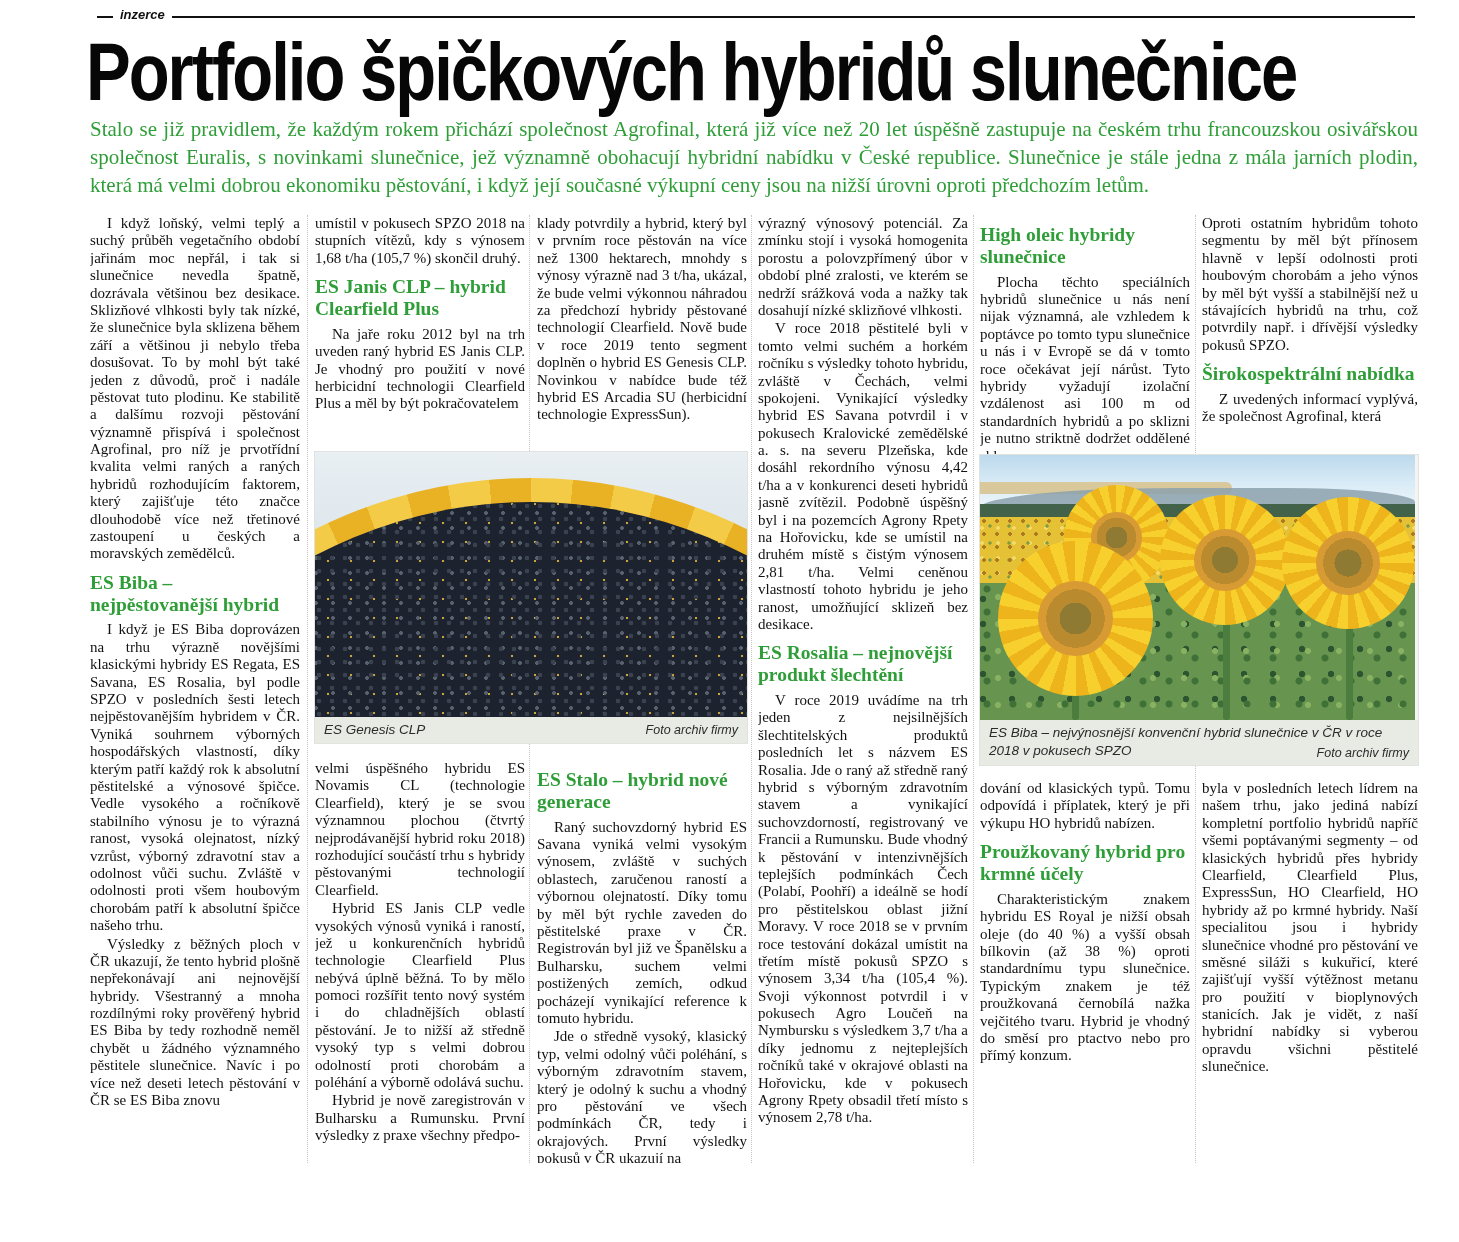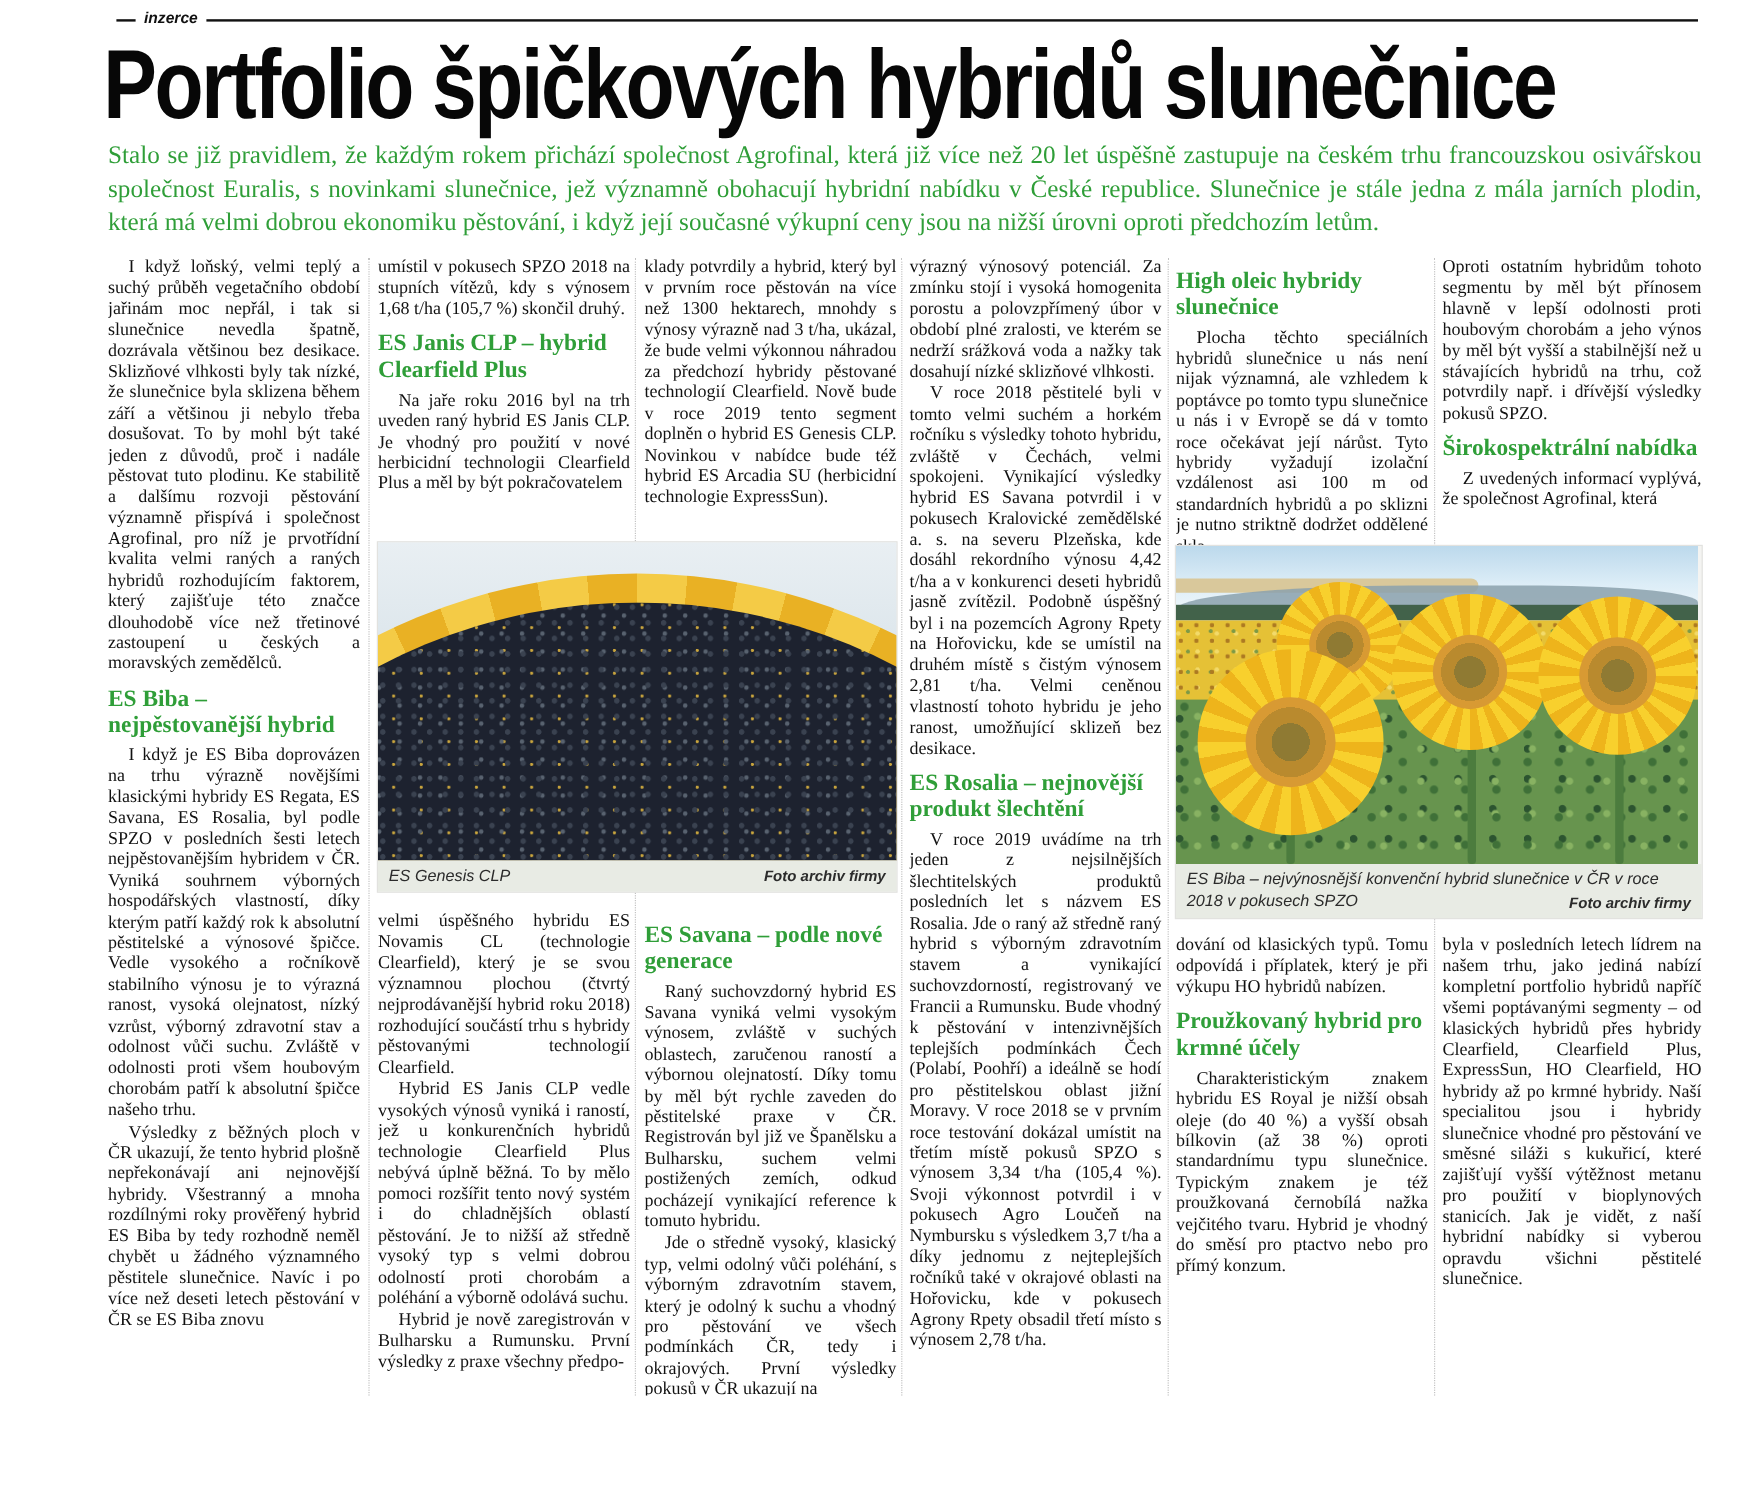--- a/index.html
+++ b/index.html
@@ -30,21 +30,21 @@
   .col p.ind { text-indent:17px; }
   .subhead { font-family:"Liberation Serif", serif; font-weight:bold; color:#2f9e38;
              font-size:19.5px; line-height:1.12; margin:9px 0 6px 0; text-align:left; }
   .divider { position:absolute; top:0; bottom:0; border-left:1px dotted #c3c3c3; }
 
   
   .photo { position:absolute; background:#f4f4f2; box-shadow:0 0 0 1px #e2e2df; }
   .photo-img { position:relative; overflow:hidden; }
   .caption { position:relative; background:#e8ebe4; font-family:"Liberation Sans", sans-serif;
              font-style:italic; font-size:13.5px; color:#2b2b2b; padding:4px 21px 4px 9px; line-height:1.3; }
-  .caption .credit { position:absolute; right:9px; bottom:4px; font-size:12.5px; font-weight:bold; color:#2b2b2b; }
+  .caption .credit { position:absolute; right:9px; bottom:4px; font-size:12.5px; font-weight:normal; color:#2b2b2b; }
 
   
   .p1-img { width:432px; height:265px; background:linear-gradient(180deg,#e9eff3 0%,#d8e3e9 45%,#cfd9df 100%); }
   .p1-petals { position:absolute; width:960px; height:960px; left:-264px; top:26px; border-radius:50%;
                background:repeating-conic-gradient(#f4cb46 0deg 5deg, #e9b124 5deg 10deg); }
   .p1-disk { position:absolute; width:924px; height:924px; left:-246px; top:50px; border-radius:50%;
              background-color:#1d222f;
              background-image:
                radial-gradient(circle at 50% 100%, rgba(224,180,62,.55), rgba(224,180,62,0) 30%),
                radial-gradient(circle at 3px 4px, #3a4250 2px, transparent 2.6px),
@@ -104,33 +104,33 @@
     <div class="col" style="left:0; top:0; width:210px; height:948px">
         <p class="ind">I když loňský, velmi teplý a suchý průběh vegetačního období jařinám moc nepřál, i tak si slunečnice nevedla špatně, dozrávala většinou bez desikace. Sklizňové vlhkosti byly tak nízké, že slunečnice byla sklizena během září a většinou ji nebylo třeba dosušovat. To by mohl být také jeden z důvodů, proč i nadále pěstovat tuto plodinu. Ke stabilitě a dalšímu rozvoji pěstování významně přispívá i společnost Agrofinal, pro níž je prvotřídní kvalita velmi raných a raných hybridů rozhodujícím faktorem, který zajišťuje této značce dlouhodobě více než třetinové zastoupení u českých a moravských zemědělců.</p>
         <h3 class="subhead">ES Biba – nejpěstovanější hybrid</h3>
         <p class="ind">I když je ES Biba doprovázen na trhu výrazně novějšími klasickými hybridy ES Regata, ES Savana, ES Rosalia, byl podle SPZO v posledních šesti letech nejpěstovanějším hybridem v ČR. Vyniká souhrnem výborných hospodářských vlastností, díky kterým patří každý rok k absolutní pěstitelské a výnosové špičce. Vedle vysokého a ročníkově stabilního výnosu je to výrazná ranost, vysoká olejnatost, nízký vzrůst, výborný zdravotní stav a odolnost vůči suchu. Zvláště v odolnosti proti všem houbovým chorobám patří k absolutní špičce našeho trhu.</p>
         <p class="ind">Výsledky z běžných ploch v ČR ukazují, že tento hybrid plošně nepřekonávají ani nejnovější hybridy. Všestranný a mnoha rozdílnými roky prověřený hybrid ES Biba by tedy rozhodně neměl chybět u žádného významného pěstitele slunečnice. Navíc i po více než deseti letech pěstování v ČR se ES Biba znovu</p>
       </div>
 
     <div class="col" style="left:225px; top:0; width:210px; height:240px">
         <p class="">umístil v pokusech SPZO 2018 na stupních vítězů, kdy s výnosem 1,68 t/ha (105,7 %) skončil druhý.</p>
         <h3 class="subhead">ES Janis CLP – hybrid Clearfield Plus</h3>
-        <p class="ind">Na jaře roku 2016 byl na trh uveden raný hybrid ES Janis CLP. Je vhodný pro použití v nové herbicidní technologii Clearfield Plus a měl by být pokračovatelem</p>
+        <p class="ind">Na jaře roku 2012 byl na trh uveden raný hybrid ES Janis CLP. Je vhodný pro použití v nové herbicidní technologii Clearfield Plus a měl by být pokračovatelem</p>
       </div>
     <div class="col" style="left:225px; top:545px; width:210px; height:403px">
         <p class="">velmi úspěšného hybridu ES Novamis CL (technologie Clearfield), který je se svou významnou plochou (čtvrtý nejprodávanější hybrid roku 2018) rozhodující součástí trhu s hybridy pěstovanými technologií Clearfield.</p>
         <p class="ind">Hybrid ES Janis CLP vedle vysokých výnosů vyniká i raností, jež u konkurenčních hybridů technologie Clearfield Plus nebývá úplně běžná. To by mělo pomoci rozšířit tento nový systém i do chladnějších oblastí pěstování. Je to nižší až středně vysoký typ s velmi dobrou odolností proti chorobám a poléhání a výborně odolává suchu.</p>
         <p class="ind">Hybrid je nově zaregistrován v Bulharsku a Rumunsku. První výsledky z praxe všechny předpo-</p>
       </div>
 
     <div class="col" style="left:447px; top:0; width:210px; height:240px">
         <p class="">klady potvrdily a hybrid, který byl v prvním roce pěstován na více než 1300 hektarech, mnohdy s výnosy výrazně nad 3 t/ha, ukázal, že bude velmi výkonnou náhradou za předchozí hybridy pěstované technologií Clearfield. Nově bude v roce 2019 tento segment doplněn o hybrid ES Genesis CLP. Novinkou v nabídce bude též hybrid ES Arcadia SU (herbicidní technologie ExpressSun).</p>
       </div>
     <div class="col" style="left:447px; top:545px; width:210px; height:403px">
-        <h3 class="subhead">ES Savana – podle nové generace</h3>
+        <h3 class="subhead">ES Stalo – hybrid nové generace</h3>
         <p class="ind">Raný suchovzdorný hybrid ES Savana vyniká velmi vysokým výnosem, zvláště v suchých oblastech, zaručenou raností a výbornou olejnatostí. Díky tomu by měl být rychle zaveden do pěstitelské praxe v ČR. Registrován byl již ve Španělsku a Bulharsku, suchem velmi postižených zemích, odkud pocházejí vynikající reference k tomuto hybridu.</p>
         <p class="ind">Jde o středně vysoký, klasický typ, velmi odolný vůči poléhání, s výborným zdravotním stavem, který je odolný k suchu a vhodný pro pěstování ve všech podmínkách ČR, tedy i okrajových. První výsledky pokusů v ČR ukazují na</p>
       </div>
 
     <div class="col" style="left:668px; top:0; width:210px; height:948px">
         <p class="">výrazný výnosový potenciál. Za zmínku stojí i vysoká homogenita porostu a polovzpřímený úbor v období plné zralosti, ve kterém se nedrží srážková voda a nažky tak dosahují nízké sklizňové vlhkosti.</p>
         <p class="ind">V roce 2018 pěstitelé byli v tomto velmi suchém a horkém ročníku s výsledky tohoto hybridu, zvláště v Čechách, velmi spokojeni. Vynikající výsledky hybrid ES Savana potvrdil i v pokusech Kralovické zemědělské a. s. na severu Plzeňska, kde dosáhl rekordního výnosu 4,42 t/ha a v konkurenci deseti hybridů jasně zvítězil. Podobně úspěšný byl i na pozemcích Agrony Rpety na Hořovicku, kde se umístil na druhém místě s čistým výnosem 2,81 t/ha. Velmi ceněnou vlastností tohoto hybridu je jeho ranost, umožňující sklizeň bez desikace.</p>
         <h3 class="subhead">ES Rosalia – nejnovější produkt šlechtění</h3>
         <p class="ind">V roce 2019 uvádíme na trh jeden z nejsilnějších šlechtitelských produktů posledních let s názvem ES Rosalia. Jde o raný až středně raný hybrid s výborným zdravotním stavem a vynikající suchovzdorností, registrovaný ve Francii a Rumunsku. Bude vhodný k pěstování v intenzivnějších teplejších podmínkách Čech (Polabí, Poohří) a ideálně se hodí pro pěstitelskou oblast jižní Moravy. V roce 2018 se v prvním roce testování dokázal umístit na třetím místě pokusů SPZO s výnosem 3,34 t/ha (105,4 %). Svoji výkonnost potvrdil i v pokusech Agro Loučeň na Nymbursku s výsledkem 3,7 t/ha a díky jednomu z nejteplejších ročníků také v okrajové oblasti na Hořovicku, kde v pokusech Agrony Rpety obsadil třetí místo s výnosem 2,78 t/ha.</p>
       </div>

